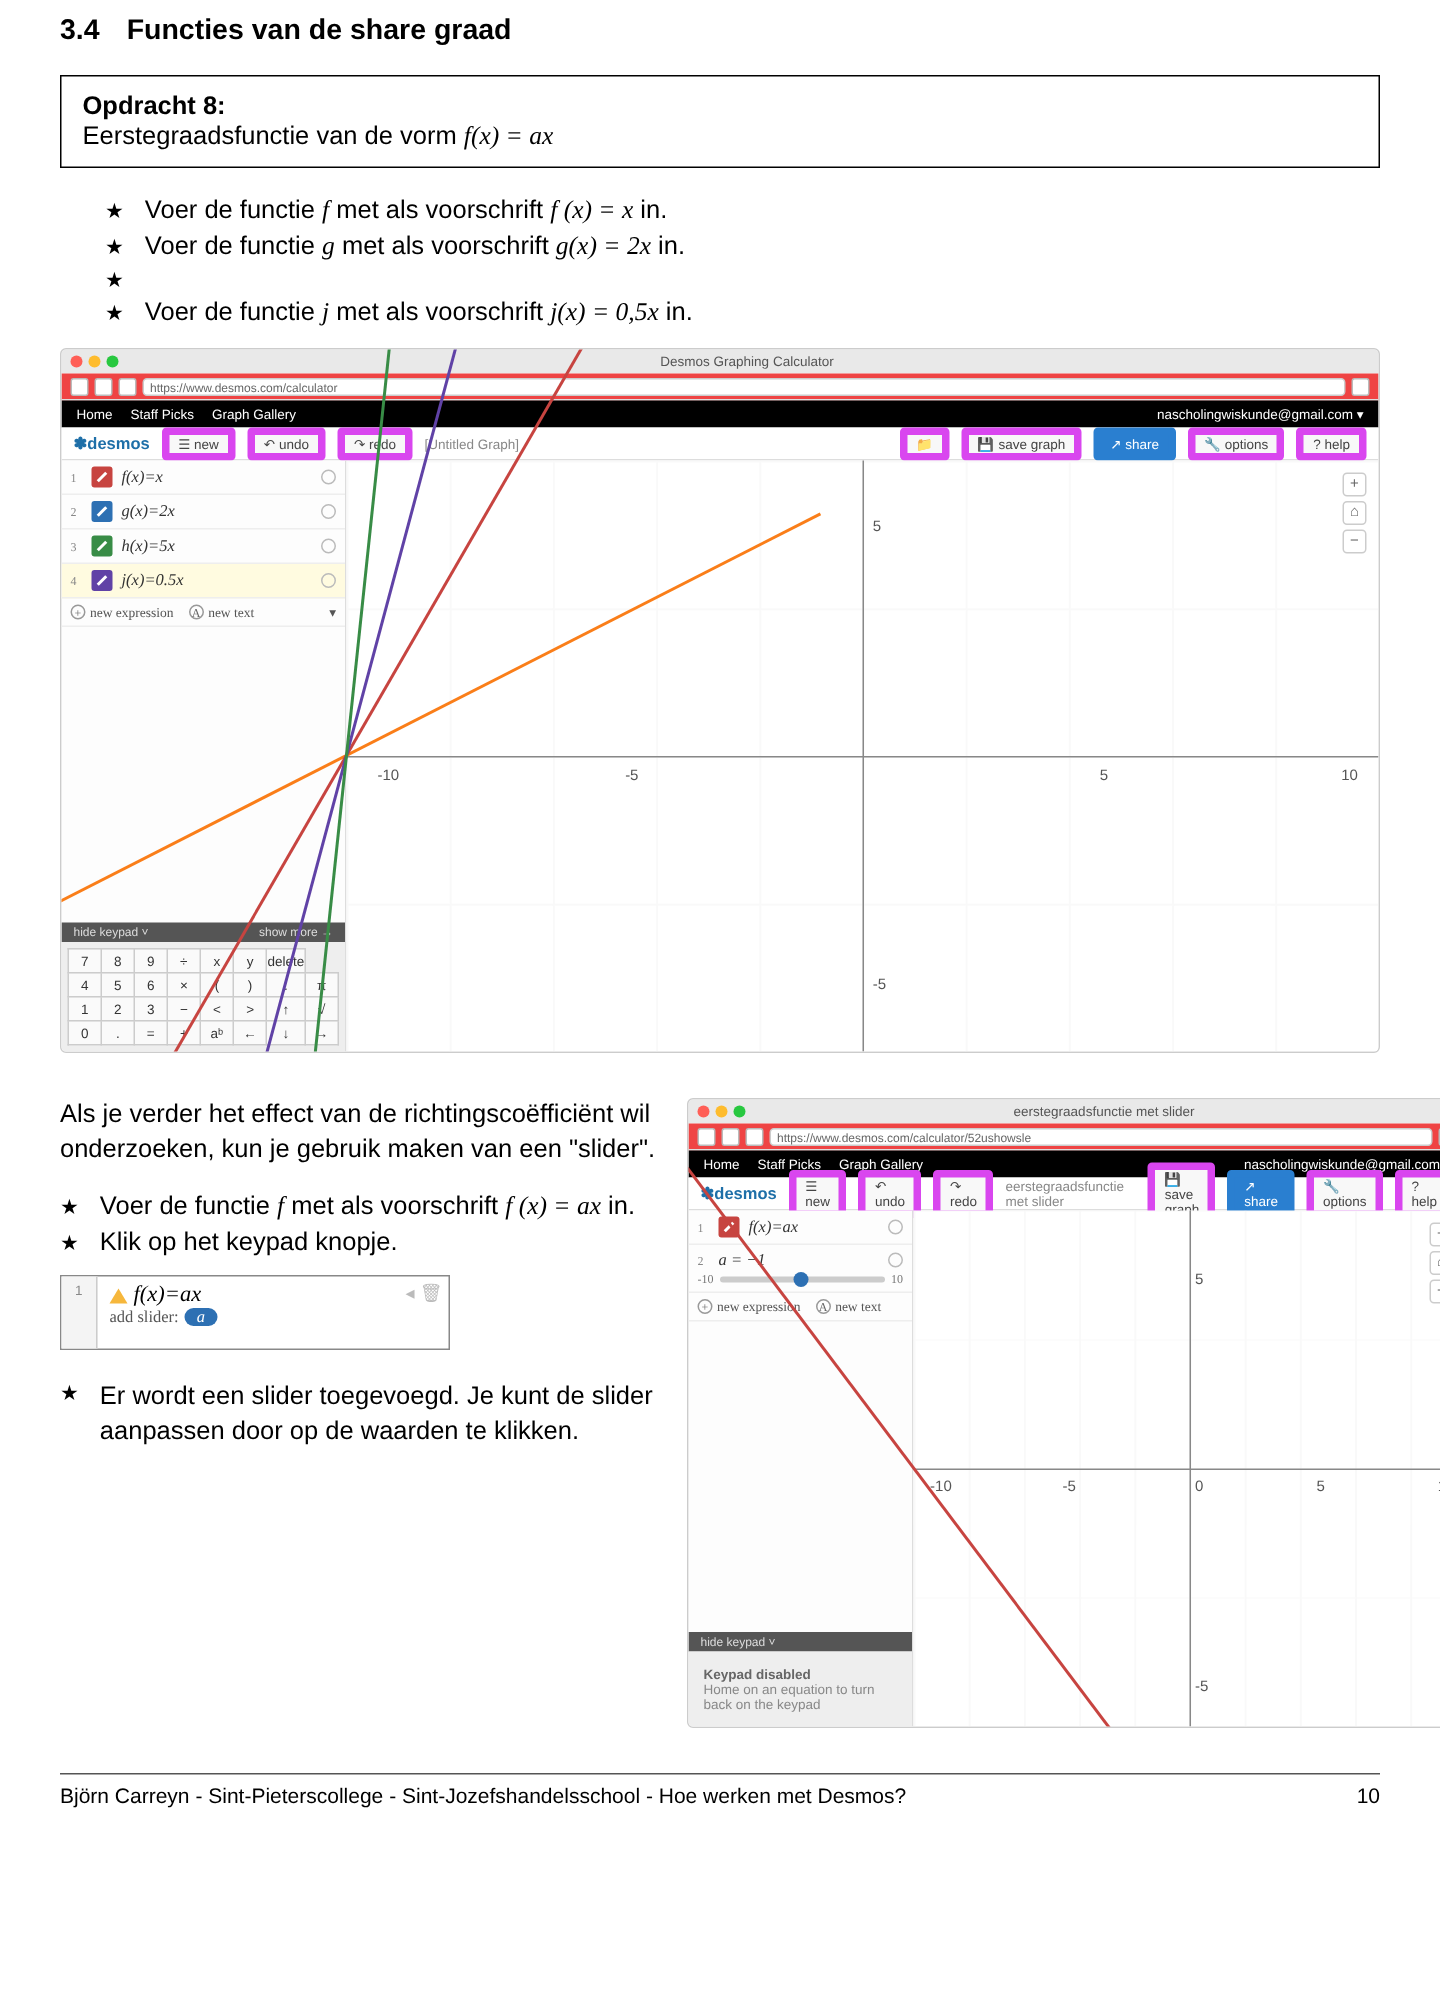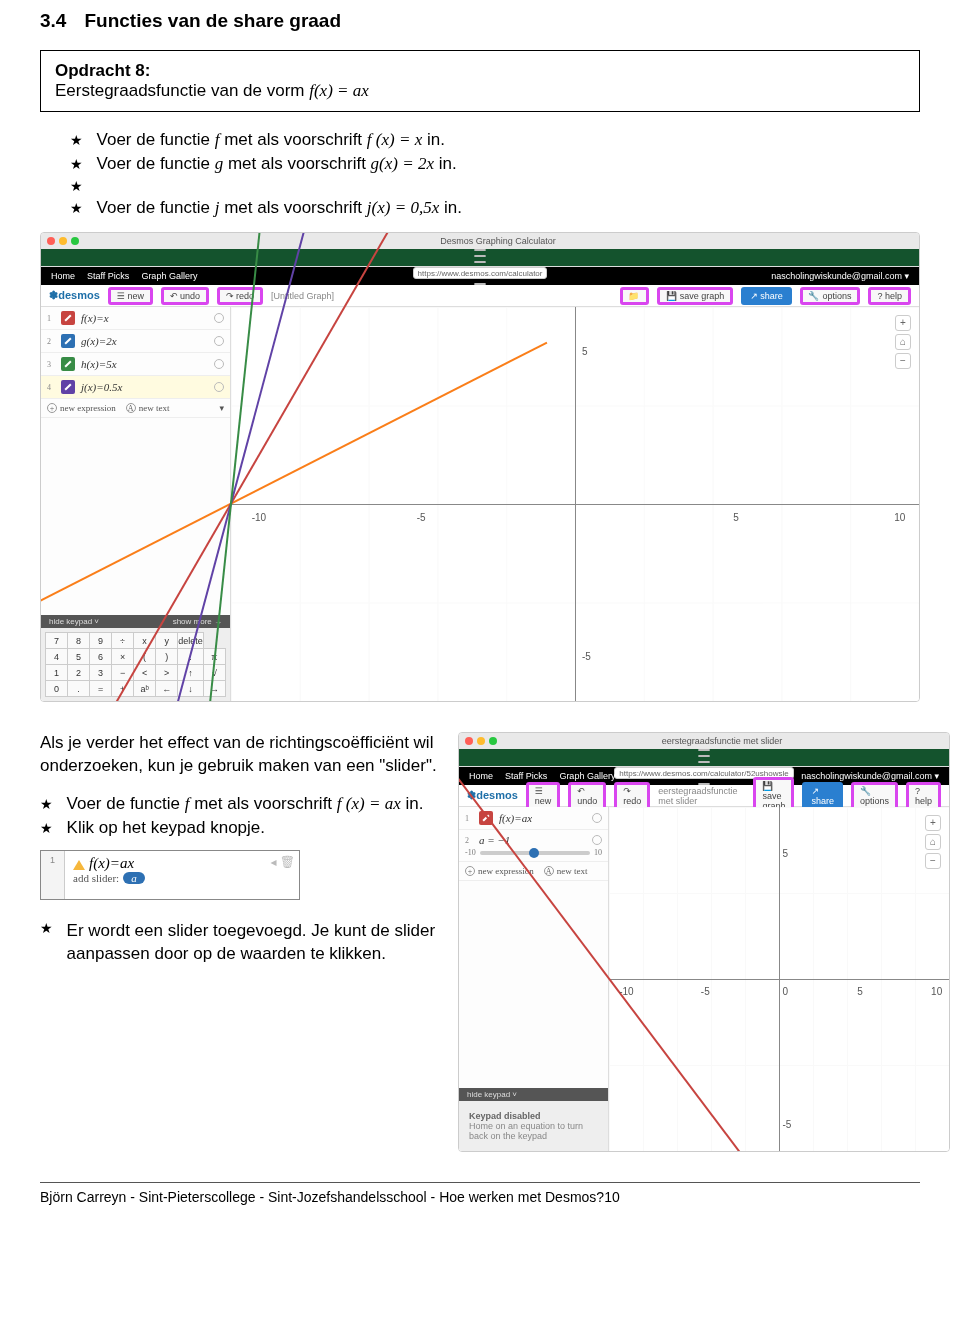--- a/index.html
+++ b/index.html
@@ -13,29 +13,29 @@
   .ital { font-family:'Times New Roman',serif; font-style:italic; }
   .math { font-family:'Times New Roman',serif; font-style:italic; }
 
   .shot { border:1px solid #ccc; border-radius:4px; background:#fefefe; overflow:hidden; font-size:10px; color:#333; }
   
   .shot1 { width:100%; height:470px; margin:14px 0 30px 0; }
   .mac-tbar { background:#e9e9e9; height:16px; display:flex; align-items:center; padding:0 6px; gap:4px; }
   .dot { width:8px; height:8px; border-radius:50%; }
   .dot.r{background:#ff5f57}.dot.y{background:#febc2e}.dot.g{background:#28c840}
   .mac-title { flex:1; text-align:center; font-size:9px; color:#555; }
-  .browser-bar { background:#14532d; height:18px; display:flex; align-items:center; gap:4px; padding:0 6px; border-bottom:1px solid #ddd;flex-direction:column; }
+  .browser-bar { background:#ef4444; height:18px; display:flex; align-items:center; gap:4px; padding:0 6px; border-bottom:1px solid #ddd; }
   .bb-icon { width:12px;height:12px;border:1px solid #bbb;border-radius:2px;background:#fff; }
   .url { flex:1; height:12px; border:1px solid #ccc; border-radius:3px; background:#fff; font-size:8px; padding:0 4px; line-height:12px; color:#666; }
   .app-bar { background:#000; color:#fff; height:18px; display:flex; align-items:center; gap:12px; padding:0 10px; font-size:9px; }
   .app-bar .spacer{flex:1}
   .tool-bar { background:#fff; height:22px; border-bottom:1px solid #ddd; display:flex; align-items:center; gap:8px; padding:0 8px; font-size:9px; color:#444; }
   .logo { color:#1e6fa8; font-weight:bold; font-size:11px; }
   .logo .d { color:#1e6fa8; }
-  .tbtn { border:3px solid #d946ef; border-radius:3px; padding:1px 6px; background:#f8f8f8; }
+  .tbtn { border:5px solid #d946ef; border-radius:3px; padding:1px 6px; background:#f8f8f8; }
   .tbtn.share { background:#2a7fd0; color:#fff; border-color:#2a7fd0; }
   .tool-bar .spacer{flex:1}
   .work { display:flex; height:calc(100% - 74px); }
   .side { width:190px; border-right:1px solid #ddd; background:#fdfdfd; display:flex; flex-direction:column; }
   .expr { border-bottom:1px solid #eee; padding:4px 6px; display:flex; align-items:center; gap:6px; font-family:'Times New Roman',serif; font-style:italic; font-size:11px; }
   .idx { font-style:normal; font-size:8px; color:#888; width:8px; }
   .sw { width:14px; height:14px; border-radius:2px; flex:0 0 14px; position:relative; }
   .sw::after { content:''; position:absolute; left:3px; right:3px; top:6px; height:2px; background:#fff; transform:rotate(-45deg); }
   .expr.sel { background:#fffbe0; }
   .gear { width:10px;height:10px;border:1px solid #bbb;border-radius:50%; margin-left:auto; }
@@ -64,21 +64,21 @@
     background-image: linear-gradient(#e8e8e8 1px, transparent 1px), linear-gradient(90deg, #e8e8e8 1px, transparent 1px);
     background-size: 10% 25%, 10% 25%; opacity:0.25; pointer-events:none; }
 
   .mini-shot { border:1px solid #888; width:260px; height:50px; margin:12px 0 20px 0; background:#fff; display:flex; align-items:flex-start; font-size:12px; }
   .mini-left { width:24px; background:#f4f4f4; height:100%; border-right:1px solid #ccc; display:flex; flex-direction:column; align-items:center; padding-top:4px; font-size:9px; color:#888; }
   .mini-body { padding:4px 8px; font-family:'Times New Roman',serif; }
   .warn { display:inline-block; width:0;height:0;border-left:6px solid transparent;border-right:6px solid transparent;border-bottom:10px solid #f6b73c; vertical-align:middle; margin-right:4px;}
   .slider-pill { display:inline-block; background:#2d70b3; color:#fff; font-style:italic; font-size:11px; padding:0 8px; border-radius:10px; margin-left:4px; }
 
   hr.ft { margin-top:30px; border:none; border-top:1px solid #555; }
-  .footer { display:flex; justify-content:flex-start; font-size:14px; padding:6px 0 0 0; }
+  .footer { display:flex; justify-content:space-between; font-size:14px; padding:6px 0 0 0; }
 </style>
 </head>
 <body>
 
 <div class="hdr">
   <span>3.4</span>
   <span>Functies van de share graad</span>
 </div>
 
 <div class="assign-box">

